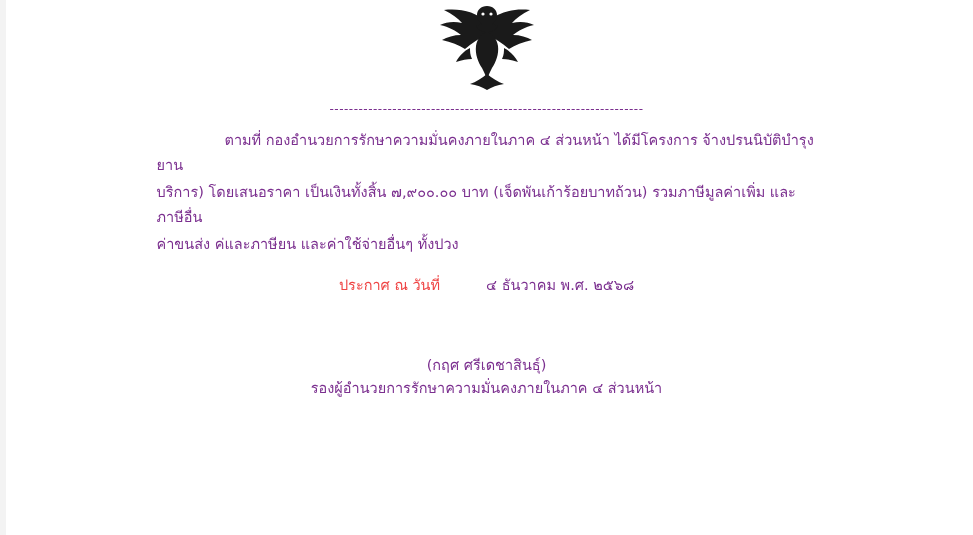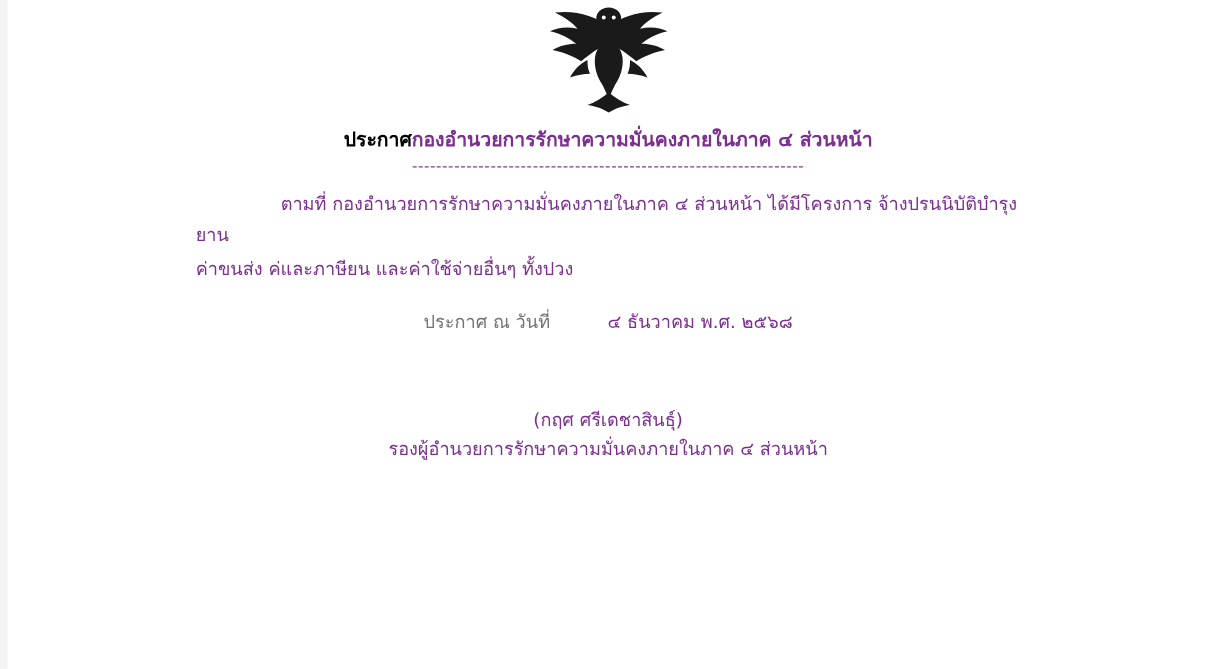--- a/index.html
+++ b/index.html
@@ -73,21 +73,21 @@
 
   .date-line {
     width: 660px;
     margin: 16px auto 0 auto;
     color: #7b2f8f;
     font-size: 14.5px;
     display: flex;
     justify-content: center;
     gap: 46px;
   }
-  .date-line .label { color: #737373; }
+  .date-line .label { color: #ef4444; }
 
   .signature-block {
     width: 660px;
     margin: 58px auto 0 auto;
     text-align: center;
     color: #7b2f8f;
     font-size: 14.5px;
     line-height: 1.58;
   }
   .signature-block .nm { color: #7b2f8f; }
@@ -119,29 +119,27 @@
       <g fill="#ffffff">
         <circle cx="51" cy="10" r="1.6"></circle>
         <circle cx="59" cy="10" r="1.6"></circle>
       </g>
     </svg>
   </div>
 
   <div class="doc">
 
     <div class="title-block">
-      <div class="title-line1">
-        <span class="black">ประกาศ</span><span>กองอำนวยการรักษาความมั่นคงภายในภาค ๔ ส่วนหน้า</span>
-      </div>
     </div>
 
     <div class="rule">-----------------------------------------------------------------</div>
 
     <div class="body-block">
       <div class="para indent">ตามที่ กองอำนวยการรักษาความมั่นคงภายในภาค ๔ ส่วนหน้า ได้มีโครงการ จ้างปรนนิบัติบำรุงยาน</div>
+      <div class="para">บริการ) โดยเสนอราคา เป็นเงินทั้งสิ้น ๗,๙๐๐.๐๐ บาท (เจ็ดพันเก้าร้อยบาทถ้วน) รวมภาษีมูลค่าเพิ่ม และภาษีอื่น</div>
       <div class="para">ค่าขนส่ง ค่และภาษียน และค่าใช้จ่ายอื่นๆ ทั้งปวง</div>
     </div>
 
     <div class="date-line">
       <span class="label">ประกาศ ณ วันที่</span>
       <span>๔ ธันวาคม พ.ศ. ๒๕๖๘</span>
     </div>
 
     <div class="signature-block">
       <div class="sig-row">(กฤศ  ศรีเดชาสินธุ์)</div>

